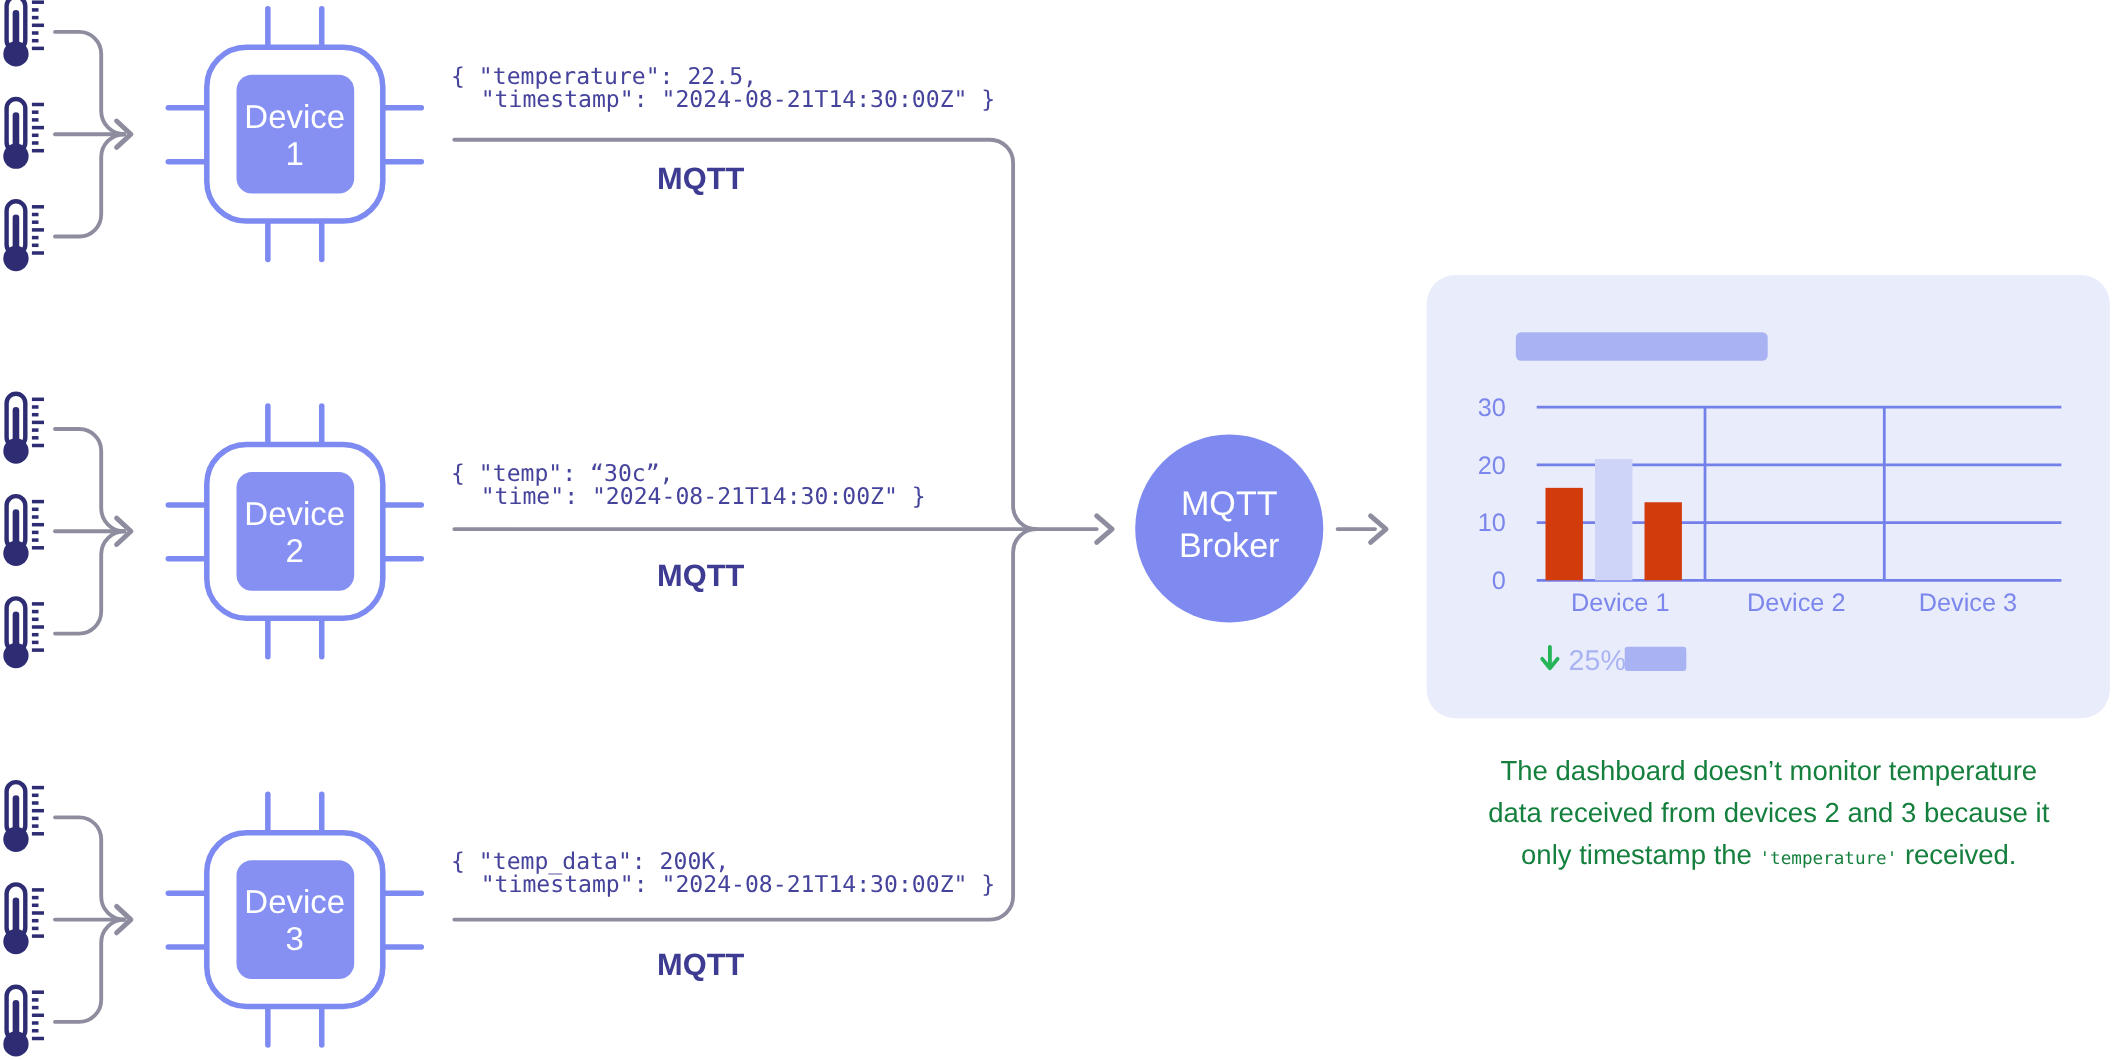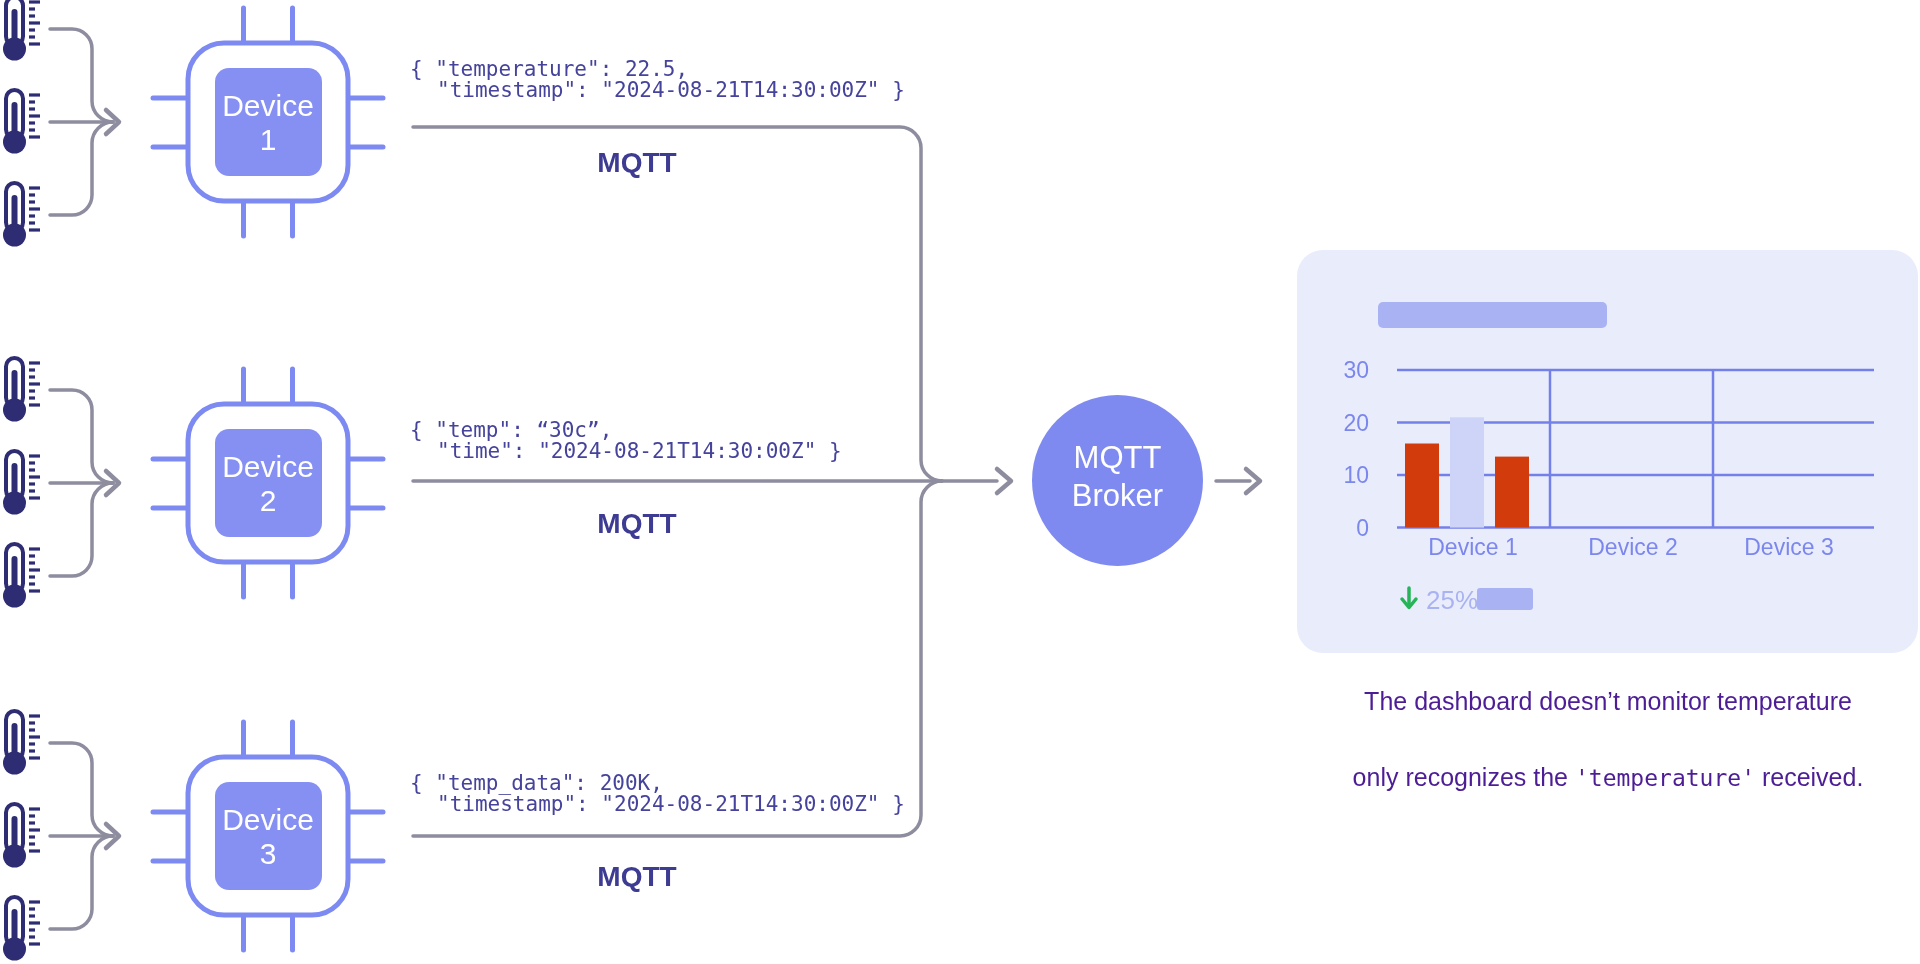--- a/index.html
+++ b/index.html
@@ -12,22 +12,22 @@
   .mqtt-label{fill:#3d3b92;font-size:28px;font-weight:bold;text-anchor:middle;}
   .flow{fill:none;stroke:#8d8d9f;stroke-width:3.5;stroke-linecap:round;}
   .chev{fill:none;stroke:#8d8d9f;stroke-width:4.5;stroke-linecap:round;stroke-linejoin:round;}
   .pin{stroke:#7d8af1;stroke-width:5;stroke-linecap:round;}
   .grid{stroke:#7480e9;stroke-width:2.5;}
   .ytick{fill:#7b87ec;font-size:23px;text-anchor:end;}
   .xtick{fill:#7b87ec;font-size:23px;text-anchor:middle;}
   .broker-text{fill:#ffffff;font-size:31px;text-anchor:middle;}
   .footer-pct{fill:#a9b3f1;font-size:26px;}
   .caption{position:absolute;left:1297px;top:682px;width:622px;text-align:center;
-           color:#4c1d95;font-size:25px;line-height:38px;}
-  .caption .code{font-family:"DejaVu Sans Mono",monospace;font-size:23px;}
+           color:#15803d;font-size:25px;line-height:38px;}
+  .caption .code{font-family:"DejaVu Sans Mono",monospace;font-size:16px;}
 </style>
 </head>
 <body>
 
 <div class="stage">
 <svg width="1920" height="964" viewBox="0 0 1920 964">
   <defs>
 
     <g id="thermo">
       <rect x="4" y="-32" width="17" height="48" rx="8.5" fill="#ffffff" stroke="#2e2c72" stroke-width="4"></rect>
@@ -138,16 +138,16 @@
       <path d="M1409,588 V605" stroke="#25b457" stroke-width="3.5" stroke-linecap="round" fill="none"></path>
       <path d="M1402,599 L1409,607.5 L1416,599" stroke="#25b457" stroke-width="3.5" stroke-linecap="round" stroke-linejoin="round" fill="none"></path>
       <text class="footer-pct" x="1426" y="609">25%</text>
       <rect x="1477" y="588" width="56" height="22" rx="3" fill="#a9b3f3"></rect>
     </g>
   </g>
 </svg>
 
 <div class="caption">
   <span>The dashboard doesn’t monitor temperature</span><br>
-  <br>
-  <span>only recognizes the </span><span class="code">'temperature'</span><span> received.</span>
+  <span>data received from devices 2 and 3 because it</span><br>
+  <span>only timestamp the </span><span class="code">'temperature'</span><span> received.</span>
 </div>
 </div>
 
 </body></html>

